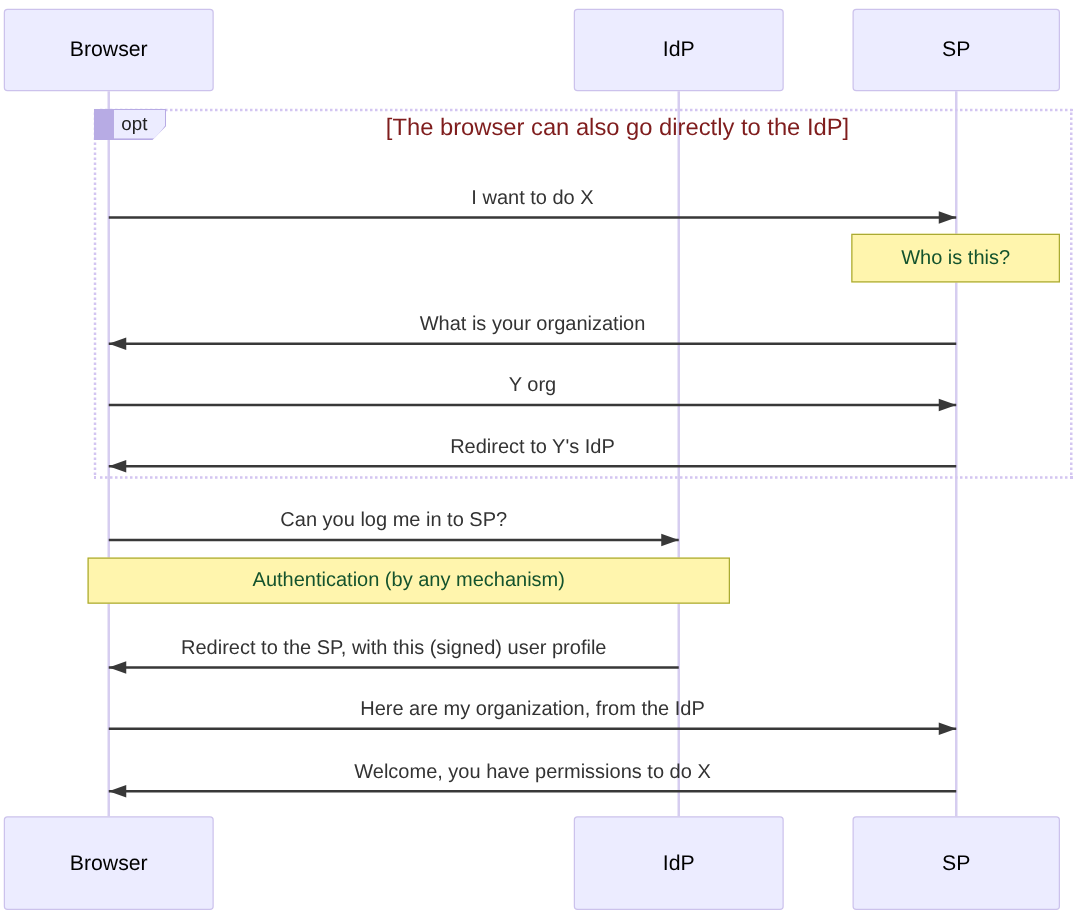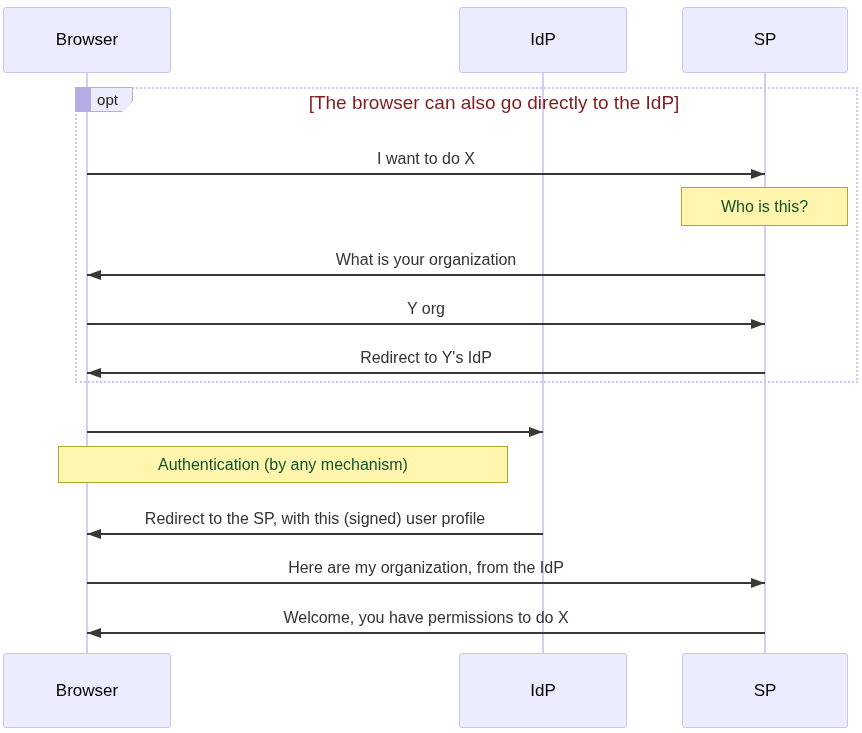--- a/index.html
+++ b/index.html
@@ -146,24 +146,25 @@
   <div class="arrow-l" style="left:87px;top:270px"></div>
 
   <div class="msg-text" style="left:426px;top:300px">Y org</div>
   <div class="msg-line" style="left:87px;top:323px;width:678px"></div>
   <div class="arrow-r" style="left:751px;top:319px"></div>
 
   <div class="msg-text" style="left:426px;top:349px">Redirect to Y's IdP</div>
   <div class="msg-line" style="left:87px;top:372px;width:678px"></div>
   <div class="arrow-l" style="left:87px;top:368px"></div>
 
+  <div class="msg-text" style="left:315px;top:408px">Can you log me in to SP?</div>
   <div class="msg-line" style="left:87px;top:431px;width:456px"></div>
   <div class="arrow-r" style="left:529px;top:427px"></div>
 
-  <div class="note" style="left:58px;top:446px;width:450px;height:37px">Authentication (by any mechanism)</div>
+  <div class="note" style="left:70px;top:446px;width:514px;height:37px">Authentication (by any mechanism)</div>
 
   <div class="msg-text" style="left:315px;top:510px">Redirect to the SP, with this (signed) user profile</div>
   <div class="msg-line" style="left:87px;top:533px;width:456px"></div>
   <div class="arrow-l" style="left:87px;top:529px"></div>
 
   <div class="msg-text" style="left:426px;top:559px">Here are my organization, from the IdP</div>
   <div class="msg-line" style="left:87px;top:582px;width:678px"></div>
   <div class="arrow-r" style="left:751px;top:578px"></div>
 
   <div class="msg-text" style="left:426px;top:609px">Welcome, you have permissions to do X</div>

